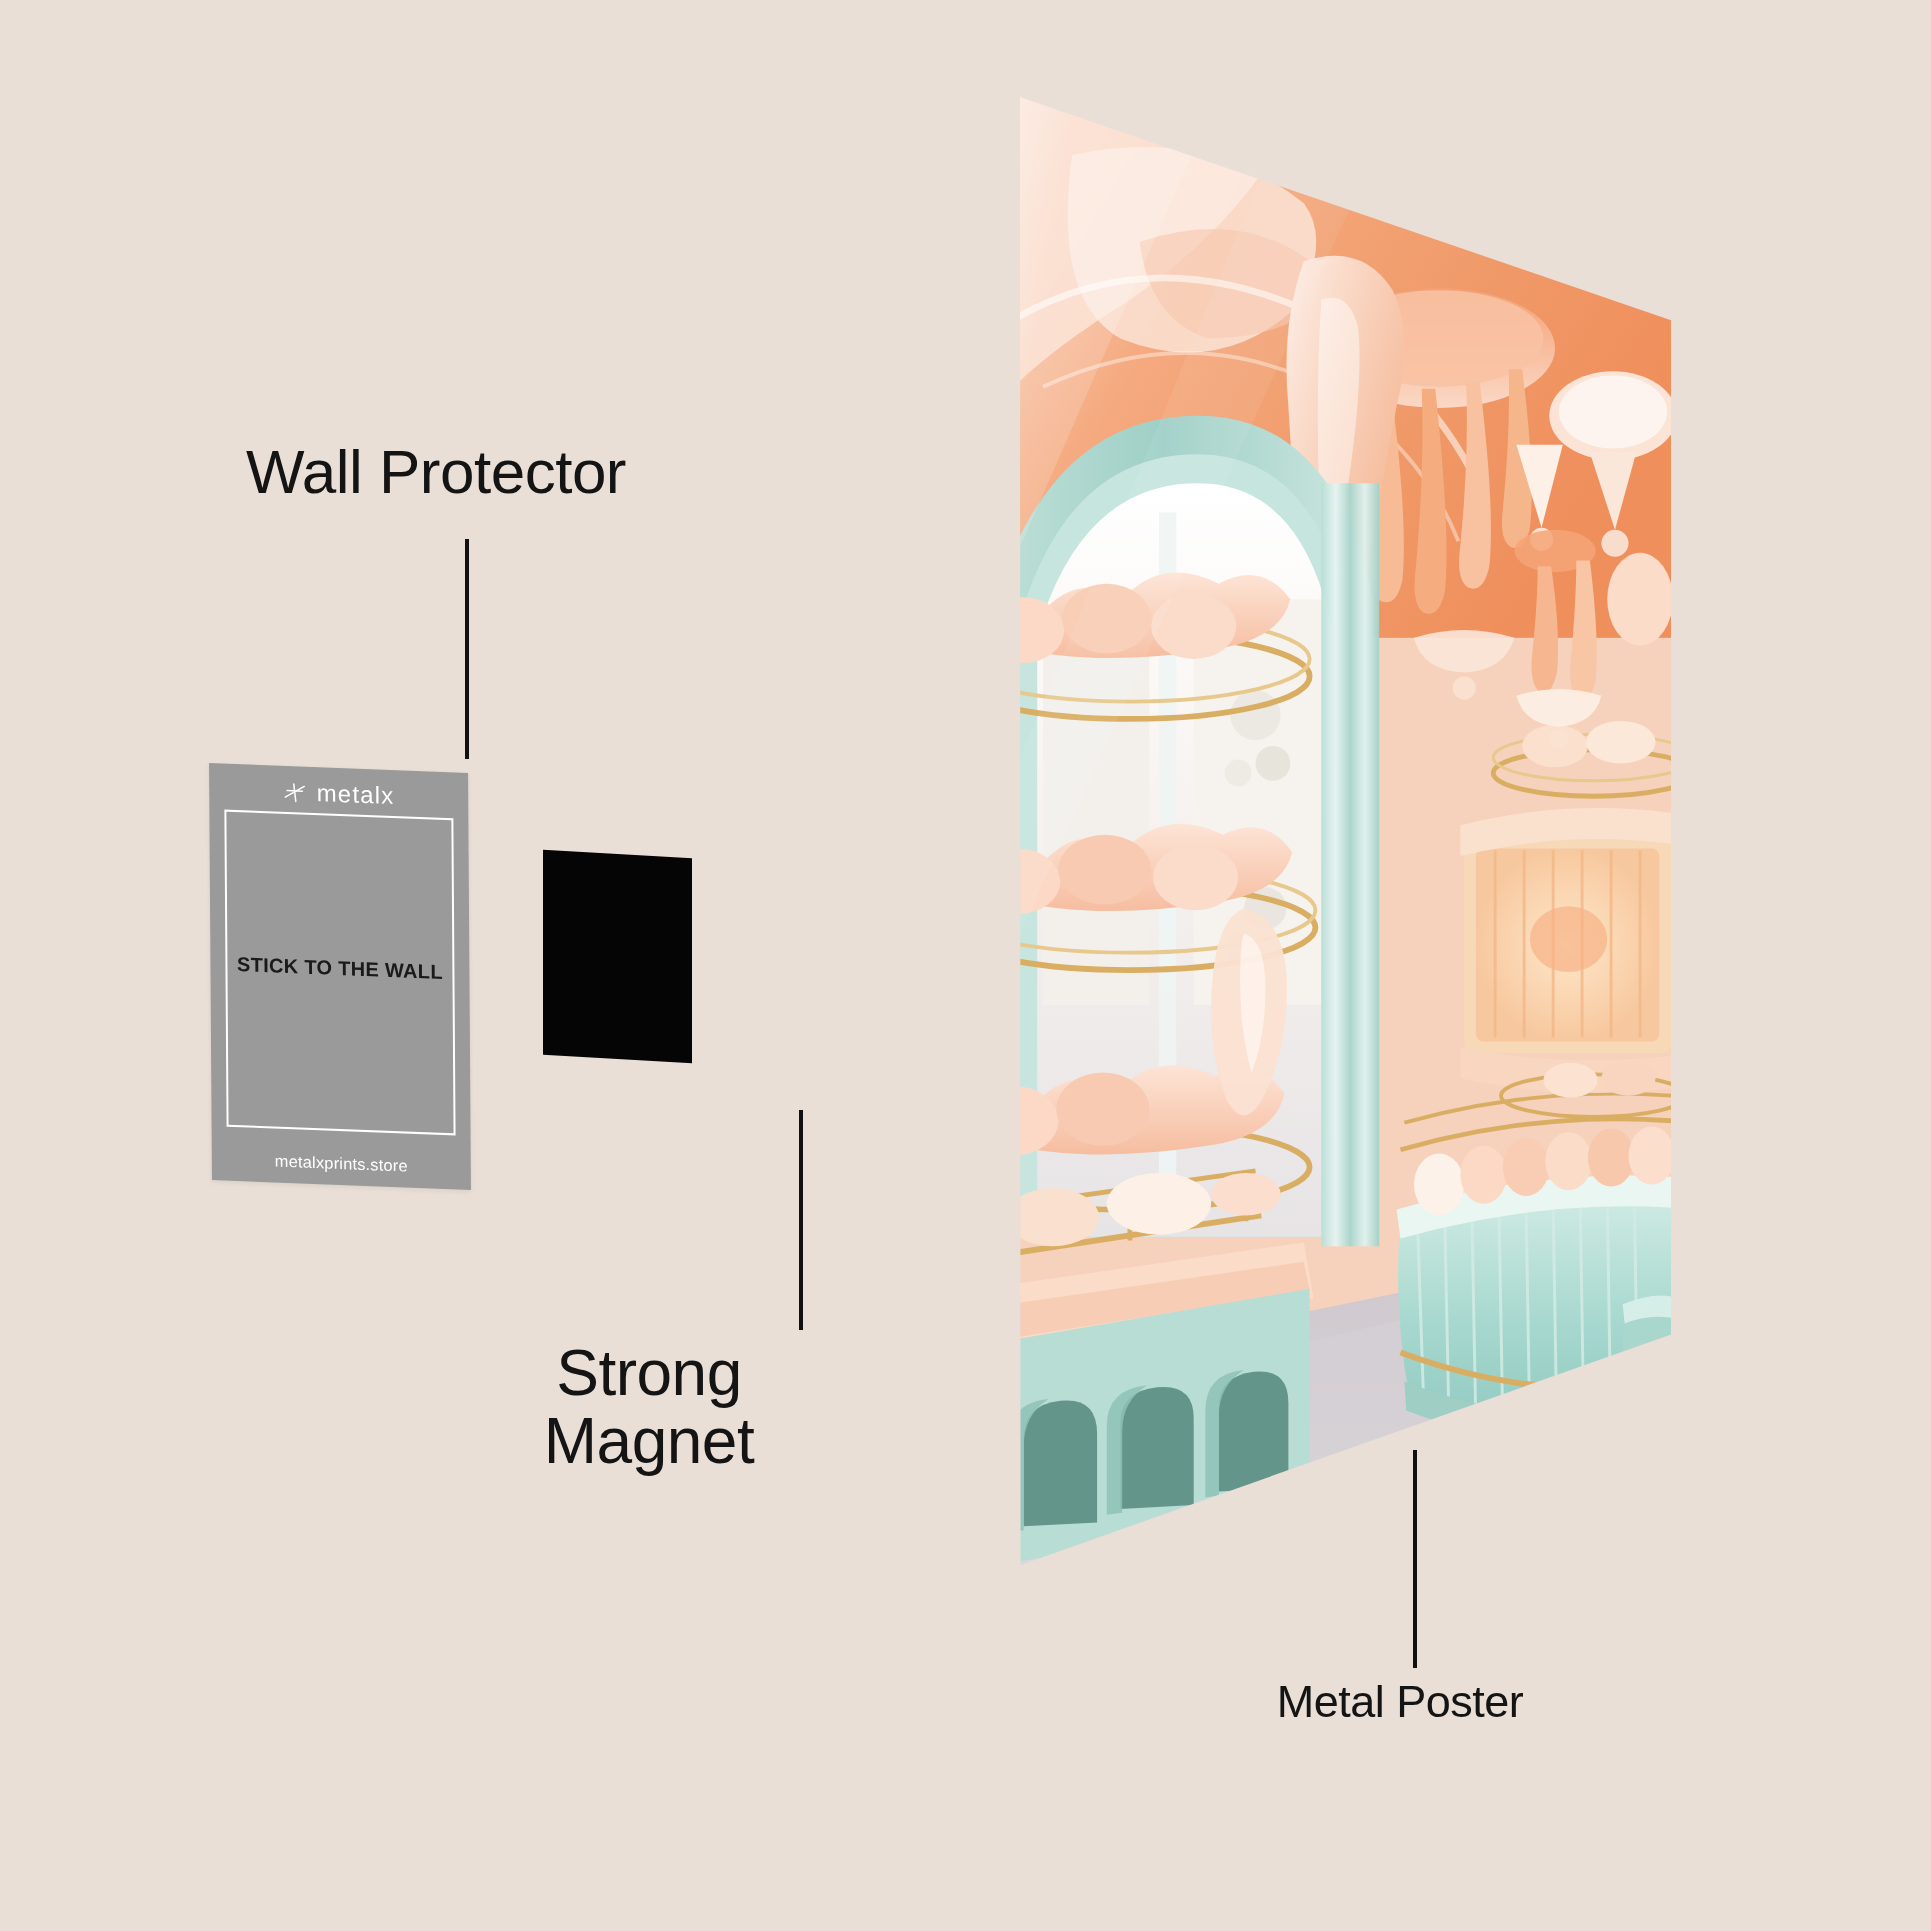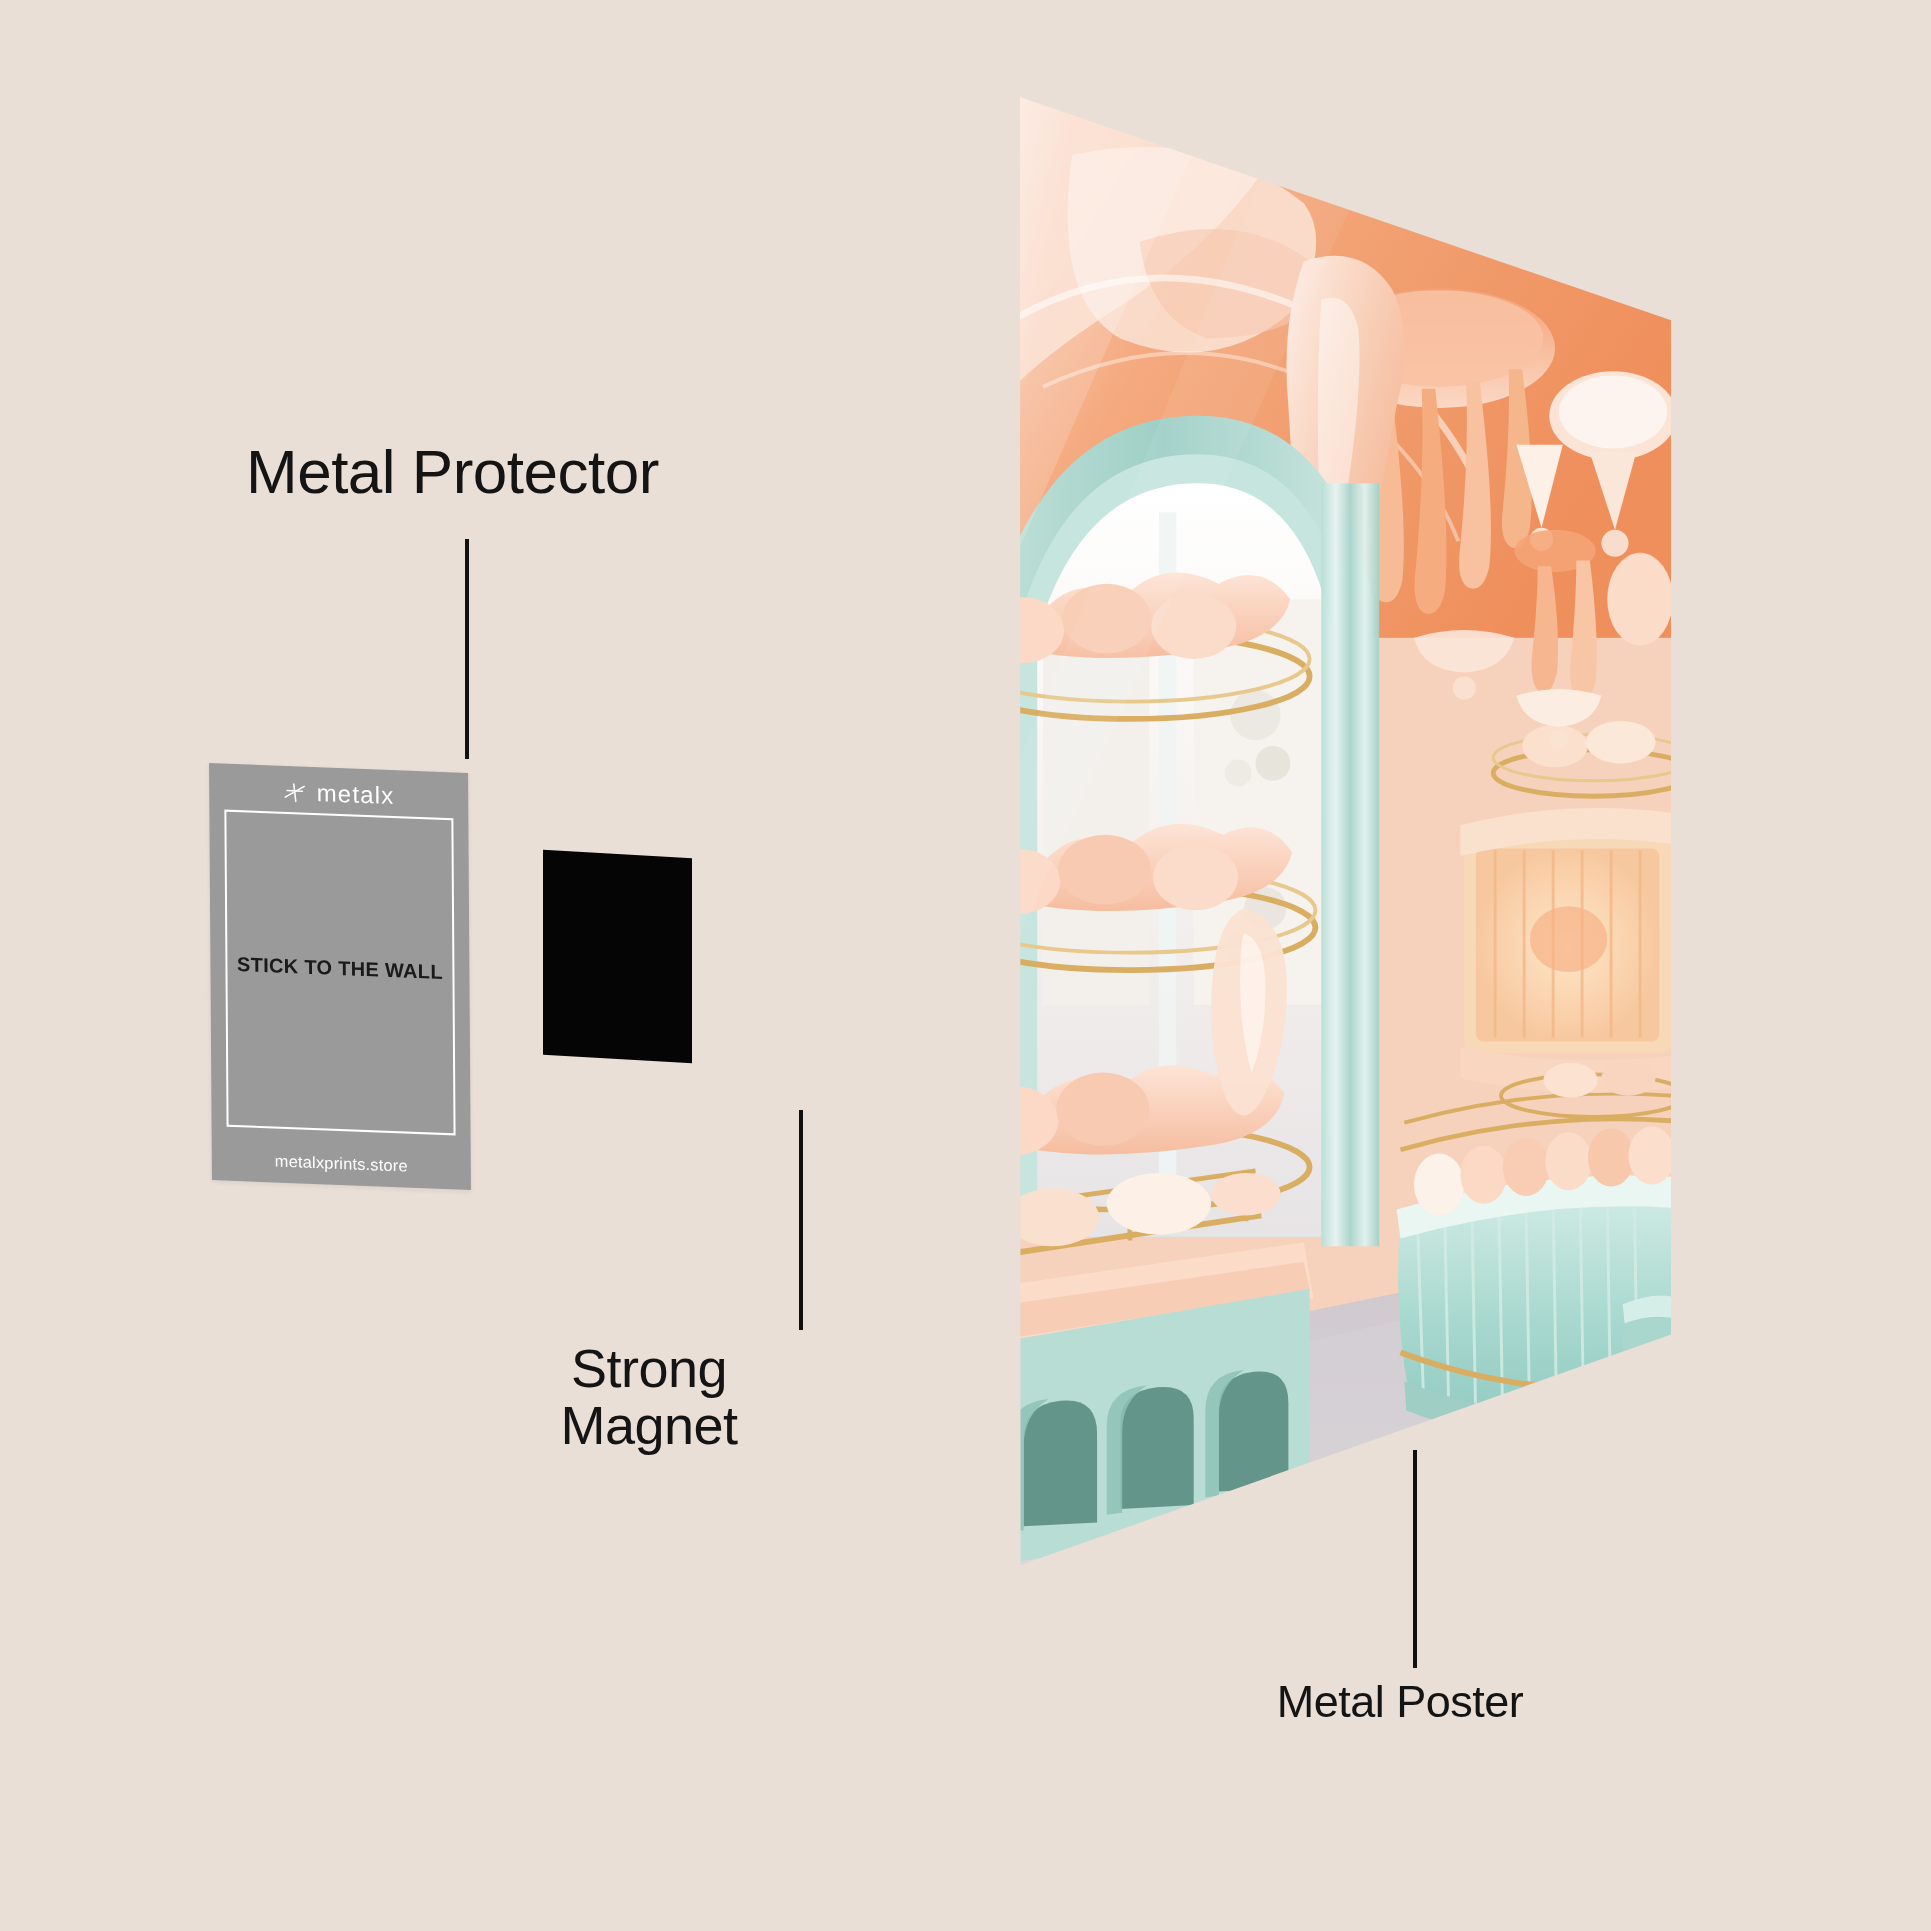--- a/index.html
+++ b/index.html
@@ -35,21 +35,21 @@
   }
   #label-wall-protector {
     left: 246px;
     top: 439px;
     font-size: 62px;
     text-align: left;
   }
   #label-strong-magnet {
     left: 649px;
     top: 1340px;
-    font-size: 54px;
+    font-size: 64px;
     text-align: center;
     transform: translateX(-50%);
     width: 406px;
   }
   #label-metal-poster {
     left: 1400px;
     top: 1678px;
     font-size: 45px;
     text-align: center;
     transform: translateX(-50%);
@@ -418,19 +418,19 @@
     <div id="wall-protector-cta">STICK TO THE WALL</div>
     <div id="wall-protector-url">metalxprints.store</div>
   </div>
 
   <div id="magnet-square"></div>
 
   <div class="leader-line" id="leader-wall-protector"></div>
   <div class="leader-line" id="leader-strong-magnet"></div>
   <div class="leader-line" id="leader-metal-poster"></div>
 
-  <div class="callout-label" id="label-wall-protector">Metal Protector</div>
+  <div class="callout-label" id="label-wall-protector">Wall Protector</div>
   <div class="callout-label" id="label-strong-magnet">Strong
 Magnet</div>
   <div class="callout-label" id="label-metal-poster">Metal Poster</div>
 
 </div>
 
 
 </body></html>

